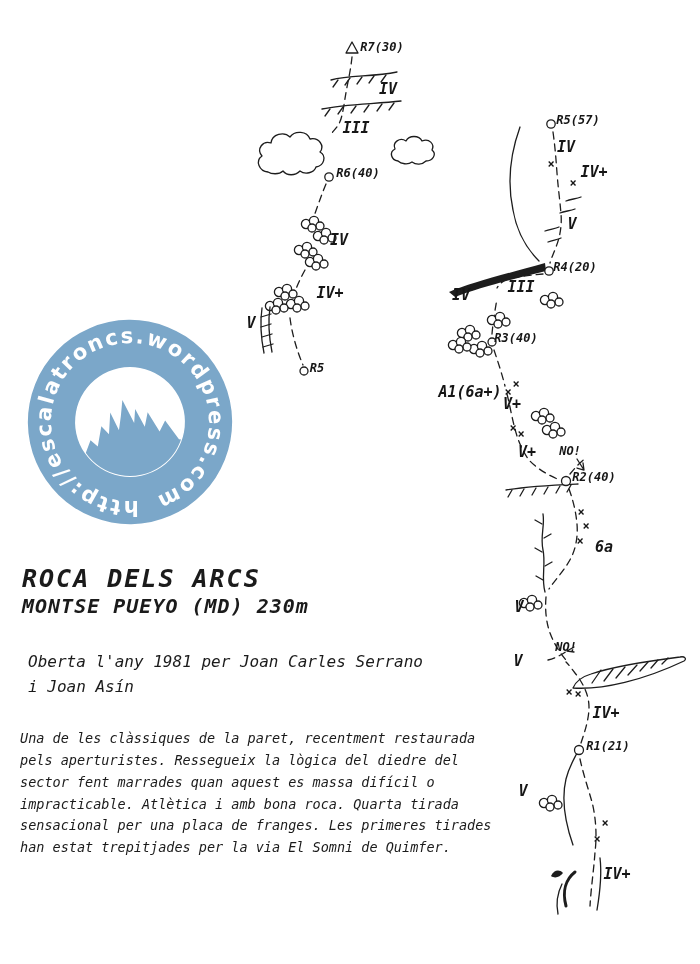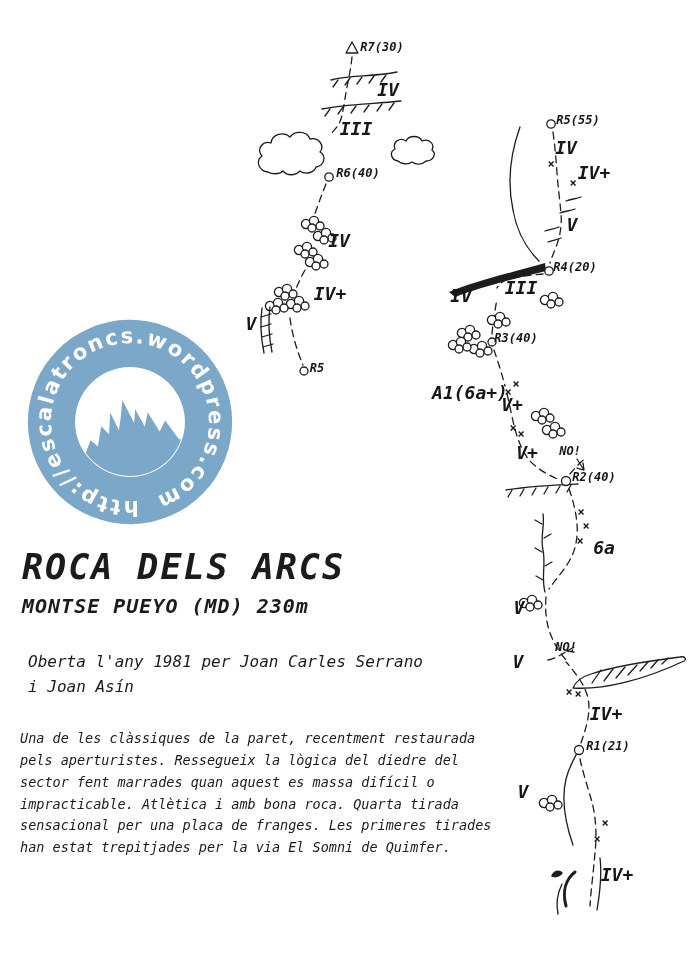--- a/index.html
+++ b/index.html
@@ -9,29 +9,29 @@
     overflow:hidden; margin:0 auto;
   }
   svg.topo { position:absolute; left:0; top:0; }
   .ln  { fill:none; stroke:#1d1d1d; stroke-width:1.3; stroke-linecap:round; stroke-linejoin:round; }
   .dash { stroke-dasharray:7 5; }
   .wh  { fill:#ffffff; }
   .fillshape { fill:#1d1d1d; stroke:none; }
   .thick { stroke-width:3; }
 
   .anno { position:absolute; transform:translate(-50%,-50%); font-style:italic; white-space:nowrap; color:#161616; }
-  .anno.grade { font-size:18px; font-weight:bold; }
+  .anno.grade { font-size:15px; font-weight:bold; }
   .anno.belay { font-size:12px; font-weight:bold; }
   .anno.x     { font-size:12px; font-weight:bold; font-style:normal; }
   .anno.note  { font-size:12px; font-weight:bold; }
 
   .logo { position:absolute; left:24px; top:316px; width:212px; height:212px; transform:rotate(-12deg); }
   .logo text { font-family:"DejaVu Sans", sans-serif; font-weight:bold; letter-spacing:2px; }
 
-  .title    { position:absolute; left:22px; top:547px; font-size:35px; font-weight:bold; font-style:italic; letter-spacing:2px; margin:0; }
+  .title    { position:absolute; left:22px; top:564px; font-size:25px; font-weight:bold; font-style:italic; letter-spacing:2px; margin:0; }
   .subtitle { position:absolute; left:22px; top:594px; font-size:20px; font-weight:bold; font-style:italic; letter-spacing:1px; margin:0; }
   .opened   { position:absolute; left:28px; top:650px; font-size:16px; font-style:italic; line-height:1.55; margin:0; }
   .desc     { position:absolute; left:20px; top:728px; width:480px; font-size:13.5px; font-style:italic; line-height:1.62; margin:0; }
   .material { position:absolute; left:20px; top:890px; width:480px; font-size:13.5px; font-style:italic; line-height:1.62; margin:0; }
   .mat-label { text-decoration:underline; }
 </style>
 </head>
 <body>
 
 <div class="page">
@@ -124,21 +124,21 @@
 
   <div>
       <span class="anno belay" style="left: 382px; top: 47px;">R7(30)</span>
       <span class="anno grade" style="left: 388px; top: 89px;">IV</span>
       <span class="anno grade" style="left: 356px; top: 128px;">III</span>
       <span class="anno belay" style="left: 358px; top: 173px;">R6(40)</span>
       <span class="anno grade" style="left: 339px; top: 240px;">IV</span>
       <span class="anno grade" style="left: 330px; top: 293px;">IV+</span>
       <span class="anno grade" style="left: 251px; top: 323px;">V</span>
       <span class="anno belay" style="left: 317px; top: 368px;">R5</span>
-      <span class="anno belay" style="left: 578px; top: 120px;">R5(55)</span>
+      <span class="anno belay" style="left: 578px; top: 120px;">R5(57)</span>
       <span class="anno grade" style="left: 566px; top: 147px;">IV</span>
       <span class="anno x" style="left: 551px; top: 164px;">×</span>
       <span class="anno grade" style="left: 594px; top: 172px;">IV+</span>
       <span class="anno x" style="left: 573px; top: 183px;">×</span>
       <span class="anno grade" style="left: 572px; top: 224px;">V</span>
       <span class="anno belay" style="left: 575px; top: 267px;">R4(20)</span>
       <span class="anno grade" style="left: 521px; top: 287px;">III</span>
       <span class="anno grade" style="left: 461px; top: 295px;">IV</span>
       <span class="anno belay" style="left: 516px; top: 338px;">R3(40)</span>
       <span class="anno x" style="left: 508px; top: 392px;">×</span>

